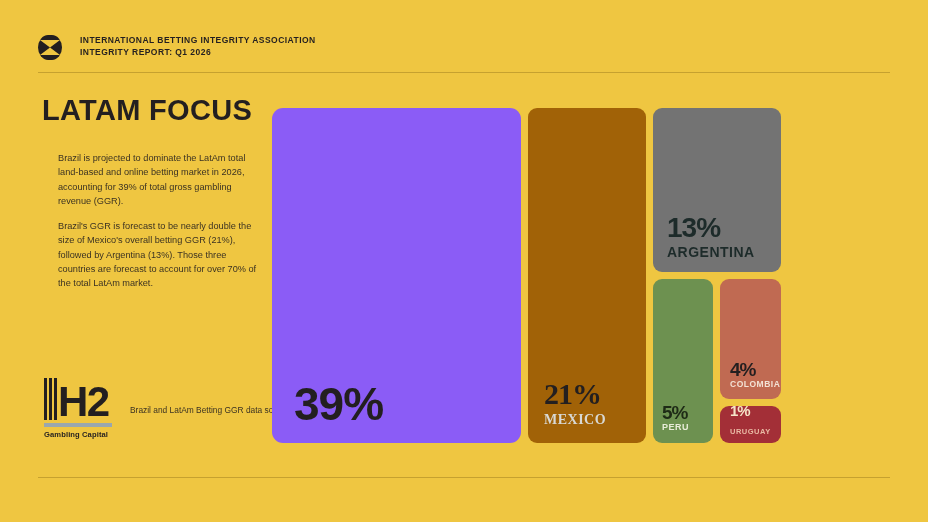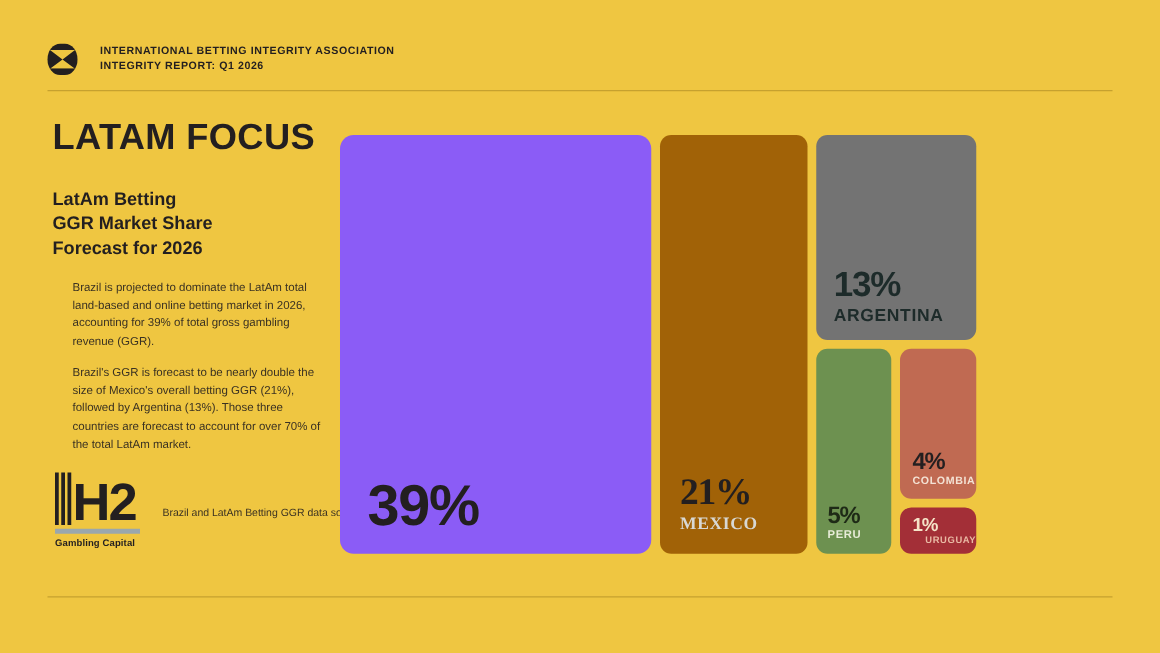--- a/index.html
+++ b/index.html
@@ -259,21 +259,21 @@
   .bar-colombia .pct  { font-size: 19px; color: #231f20; }
   .bar-colombia .name { font-size: 8.5px; color: #f3e2d4; margin-top: 1px; }
 
   
   .bar-uruguay {
     height: 37px;
     background: #a32f37;
     padding: 0 0 7px 10px;
   }
   .bar-uruguay .pct  { font-size: 15px; color: #f5e4c8; }
-  .bar-uruguay .name { font-size: 7.5px; color: #e9b9a4; margin-top: 0; text-align: right; }
+  .bar-uruguay .name { font-size: 7.5px; color: #e9b9a4; margin-top: 10px; }
 
   
   .bar-others {
     flex: 1;
     background: #aaa8a2;
     padding: 0 0 16px 14px;
   }
   .bar-others .pct  { font-size: 28px; color: #231f20; }
   .bar-others .name { font-size: 13.5px; color: #3a3834; margin-top: 4px; }
 </style>
@@ -287,23 +287,20 @@
   </div>
   <div class="header-text">
     <div class="header-line">INTERNATIONAL BETTING INTEGRITY ASSOCIATION</div>
     <div class="header-line">INTEGRITY REPORT: Q1 2026</div>
   </div>
 </div>
 <div class="header-rule"></div>
 
 <div class="left-col">
   <h1 class="focus-title">LATAM FOCUS</h1>
-  <h2 class="subhead">LatAm Betting
-GGR Market Share
-Forecast for 2026</h2>
   <p class="body-para">Brazil is projected to dominate the LatAm total land-based and online betting market in 2026, accounting for 39% of total gross gambling revenue (GGR).</p>
   <p class="body-para">Brazil's GGR is forecast to be nearly double the size of Mexico's overall betting GGR (21%), followed by Argentina (13%). Those three countries are forecast to account for over 70% of the total LatAm market.</p>
 </div>
 
 <div class="credit">
   <div class="h2-logo">
     <div class="h2-mark">
       <div class="h2-bars">
         <i></i>
           <i></i>

